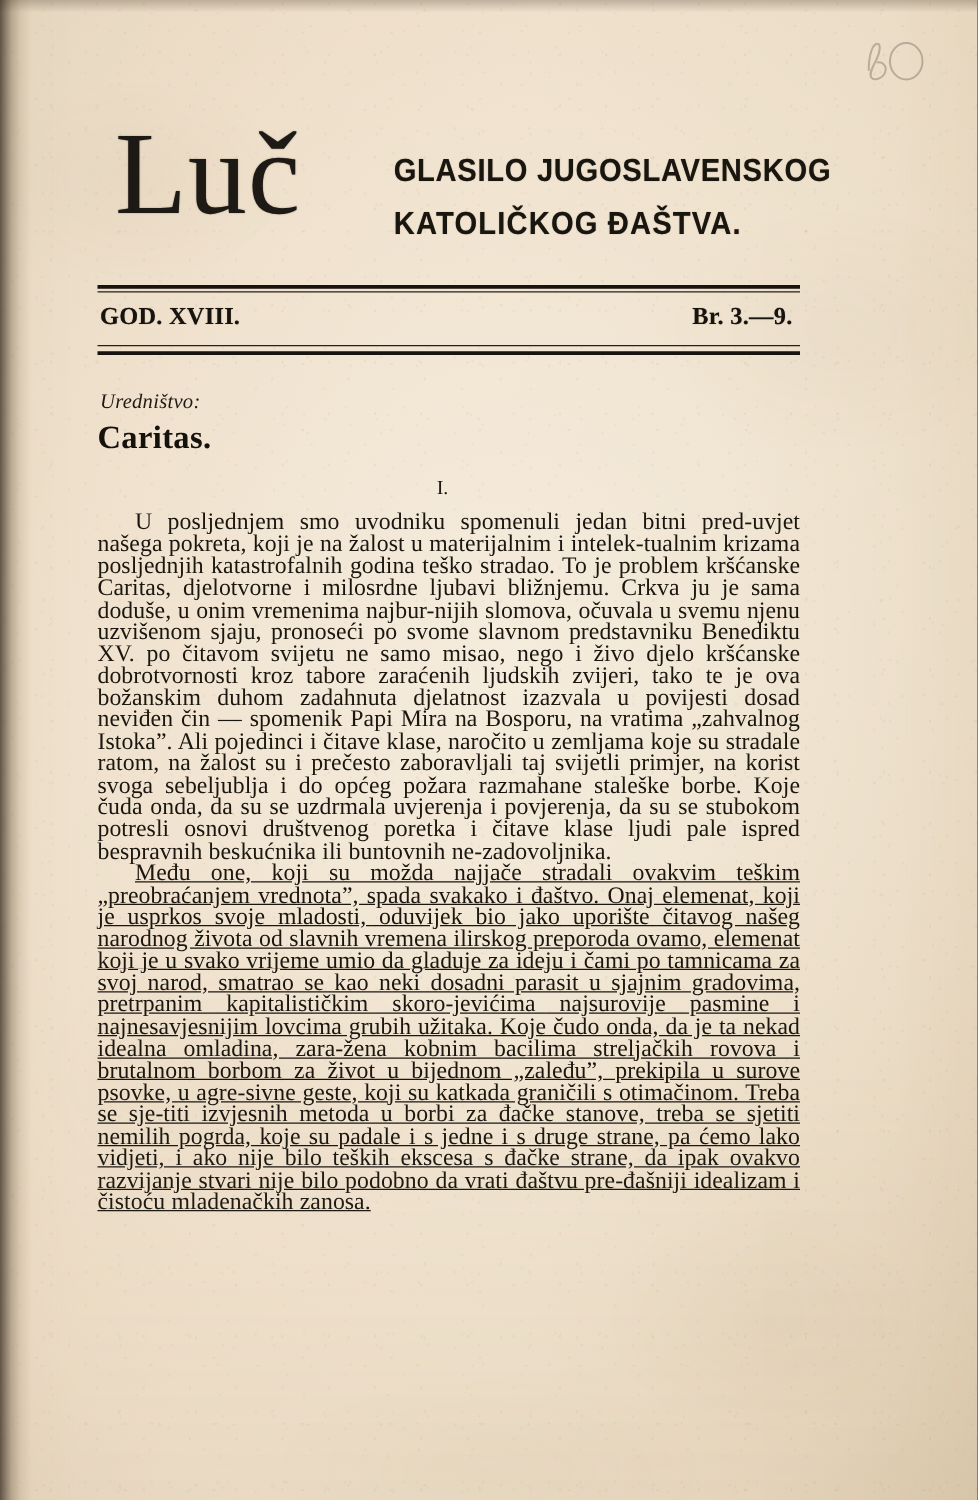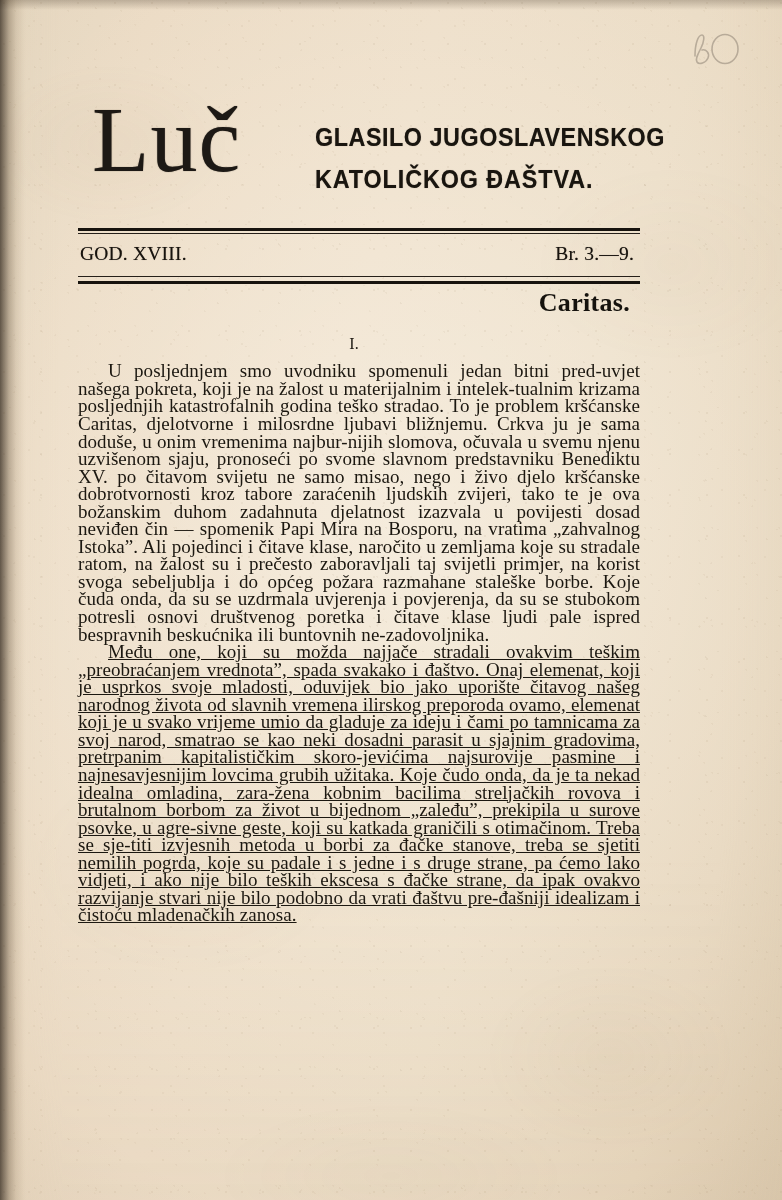--- a/index.html
+++ b/index.html
@@ -151,21 +151,21 @@
     height: 1.3px;
     background: #262019;
     margin-top: 2.2px;
   }
   .issueline {
     width: 562px;
     display: flex;
     justify-content: space-between;
     align-items: flex-start;
     font-family: "Liberation Serif", serif;
-    font-weight: normal;
+    font-weight: bold;
     font-size: 19.5px;
     letter-spacing: .2px;
     color: #17130e;
     padding: 9px 4px 8px 2px;
     box-sizing: border-box;
     text-shadow: 0 0 .7px rgba(35,28,20,.5);
   }
   .issueline .mid { padding-left: 10px; }
   .issueline .right { padding-right: 2px; }
 
@@ -173,21 +173,21 @@
   .editorial {
     font-family: "Liberation Serif", serif;
     font-style: italic;
     font-size: 16.5px;
     color: #1e1a14;
     margin-top: 27px;
     margin-left: 2px;
     letter-spacing: .2px;
   }
   .article-title {
-    text-align: right;
+    text-align: left;
     font-family: "Liberation Serif", serif;
     font-size: 26px;
     color: #15120d;
     margin-top: 4px;
     letter-spacing: .3px;
     padding-right: 14px;
   }
   .section-num {
     text-align: center;
     font-family: "Liberation Serif", serif;
@@ -256,20 +256,21 @@
     <div class="rule-thin"></div>
 
     <div class="issueline">
       <span class="left">GOD. XVIII.</span>
       <span class="right">Br. 3.—9.</span>
     </div>
 
     <div class="rule-thin"></div>
     <div class="rule-thick"></div>
 
+    <div class="editorial">Uredništvo:</div>
 
     <h1 class="article-title">Caritas.</h1>
 
     <div class="section-num">I.</div>
 
     <div class="body-text">
       <p>U posljednjem smo uvodniku spomenuli jedan bitni pred-uvjet našega pokreta, koji je na žalost u materijalnim i intelek-tualnim krizama posljednjih katastrofalnih godina teško stradao. To je problem kršćanske Caritas, djelotvorne i milosrdne ljubavi bližnjemu. Crkva ju je sama doduše, u onim vremenima najbur-nijih slomova, očuvala u svemu njenu uzvišenom sjaju, pronoseći po svome slavnom predstavniku Benediktu XV. po čitavom svijetu ne samo misao, nego i živo djelo kršćanske dobrotvornosti kroz tabore zaraćenih ljudskih zvijeri, tako te je ova božanskim duhom zadahnuta djelatnost izazvala u povijesti dosad neviđen čin — spomenik Papi Mira na Bosporu, na vratima „zahvalnog Istoka”. Ali pojedinci i čitave klase, naročito u zemljama koje su stradale ratom, na žalost su i prečesto zaboravljali taj svijetli primjer, na korist svoga sebeljublja i do općeg požara razmahane staleške borbe. Koje čuda onda, da su se uzdrmala uvjerenja i povjerenja, da su se stubokom potresli osnovi društvenog poretka i čitave klase ljudi pale ispred bespravnih beskućnika ili buntovnih ne-zadovoljnika.</p>
       <p>Među one, koji su možda najjače stradali ovakvim teškim „preobraćanjem vrednota”, spada svakako i đaštvo. Onaj elemenat, koji je usprkos svoje mladosti, oduvijek bio jako uporište čitavog našeg narodnog života od slavnih vremena ilirskog preporoda ovamo, elemenat koji je u svako vrijeme umio da gladuje za ideju i čami po tamnicama za svoj narod, smatrao se kao neki dosadni parasit u sjajnim gradovima, pretrpanim kapitalističkim skoro-jevićima najsurovije pasmine i najnesavjesnijim lovcima grubih užitaka. Koje čudo onda, da je ta nekad idealna omladina, zara-žena kobnim bacilima streljačkih rovova i brutalnom borbom za život u bijednom „zaleđu”, prekipila u surove psovke, u agre-sivne geste, koji su katkada graničili s otimačinom. Treba se sje-titi izvjesnih metoda u borbi za đačke stanove, treba se sjetiti nemilih pogrda, koje su padale i s jedne i s druge strane, pa ćemo lako vidjeti, i ako nije bilo teških ekscesa s đačke strane, da ipak ovakvo razvijanje stvari nije bilo podobno da vrati đaštvu pre-đašniji idealizam i čistoću mladenačkih zanosa.</p>
     </div>
 

